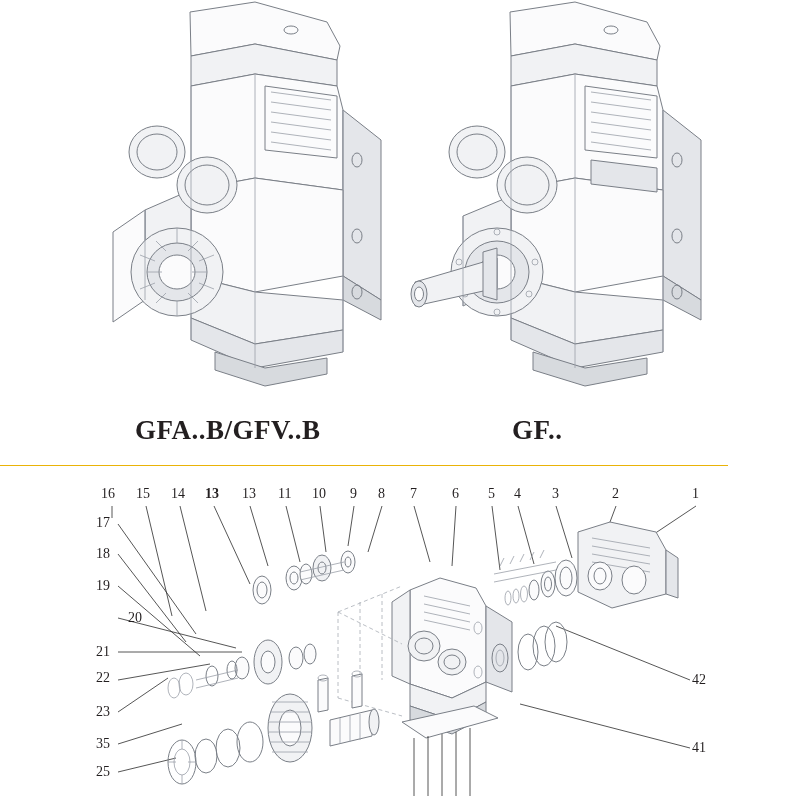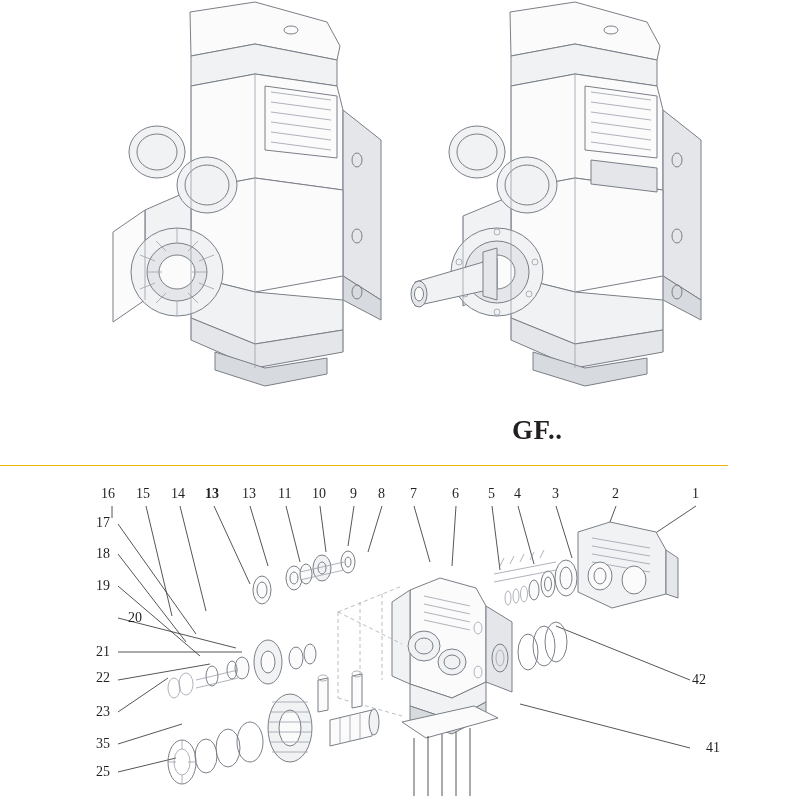--- a/index.html
+++ b/index.html
@@ -205,20 +205,21 @@
         <g class="ln2">
           <path d="M106 86 L106 340"></path>
           <path d="M170 74 L170 368"></path>
           <path d="M258 110 L258 352"></path>
           <path d="M58 216 L58 306"></path>
         </g>
         <ellipse class="ln" cx="206" cy="30" rx="7" ry="4"></ellipse>
       </svg>
     </div>
 
+    <div class="caption left">GFA..B/GFV..B</div>
     <div class="caption right">GF..</div>
   </div>
 
   <div class="bottom-section">
     <svg width="800" height="335" viewBox="0 0 800 335">
 
       <g class="leader">
         <path d="M112 40 L112 52"></path>
         <path d="M146 40 L172 150"></path>
         <path d="M180 40 L206 145"></path>
@@ -410,16 +411,16 @@
     <div class="callout" style="left:96px; top:80px;">18</div>
     <div class="callout" style="left:96px; top:112px;">19</div>
     <div class="callout" style="left:96px; top:144px;margin-left:32px;">20</div>
     <div class="callout" style="left:96px; top:178px;">21</div>
     <div class="callout" style="left:96px; top:204px;">22</div>
     <div class="callout" style="left:96px; top:238px;">23</div>
     <div class="callout" style="left:96px; top:270px;">35</div>
     <div class="callout" style="left:96px; top:298px;">25</div>
 
     <div class="callout" style="left:692px; top:206px;">42</div>
-    <div class="callout" style="left:692px; top:274px;margin-left:14px;">41</div>
+    <div class="callout" style="left:692px; top:274px;">41</div>
   </div>
 
 </div>
 
 </body></html>

